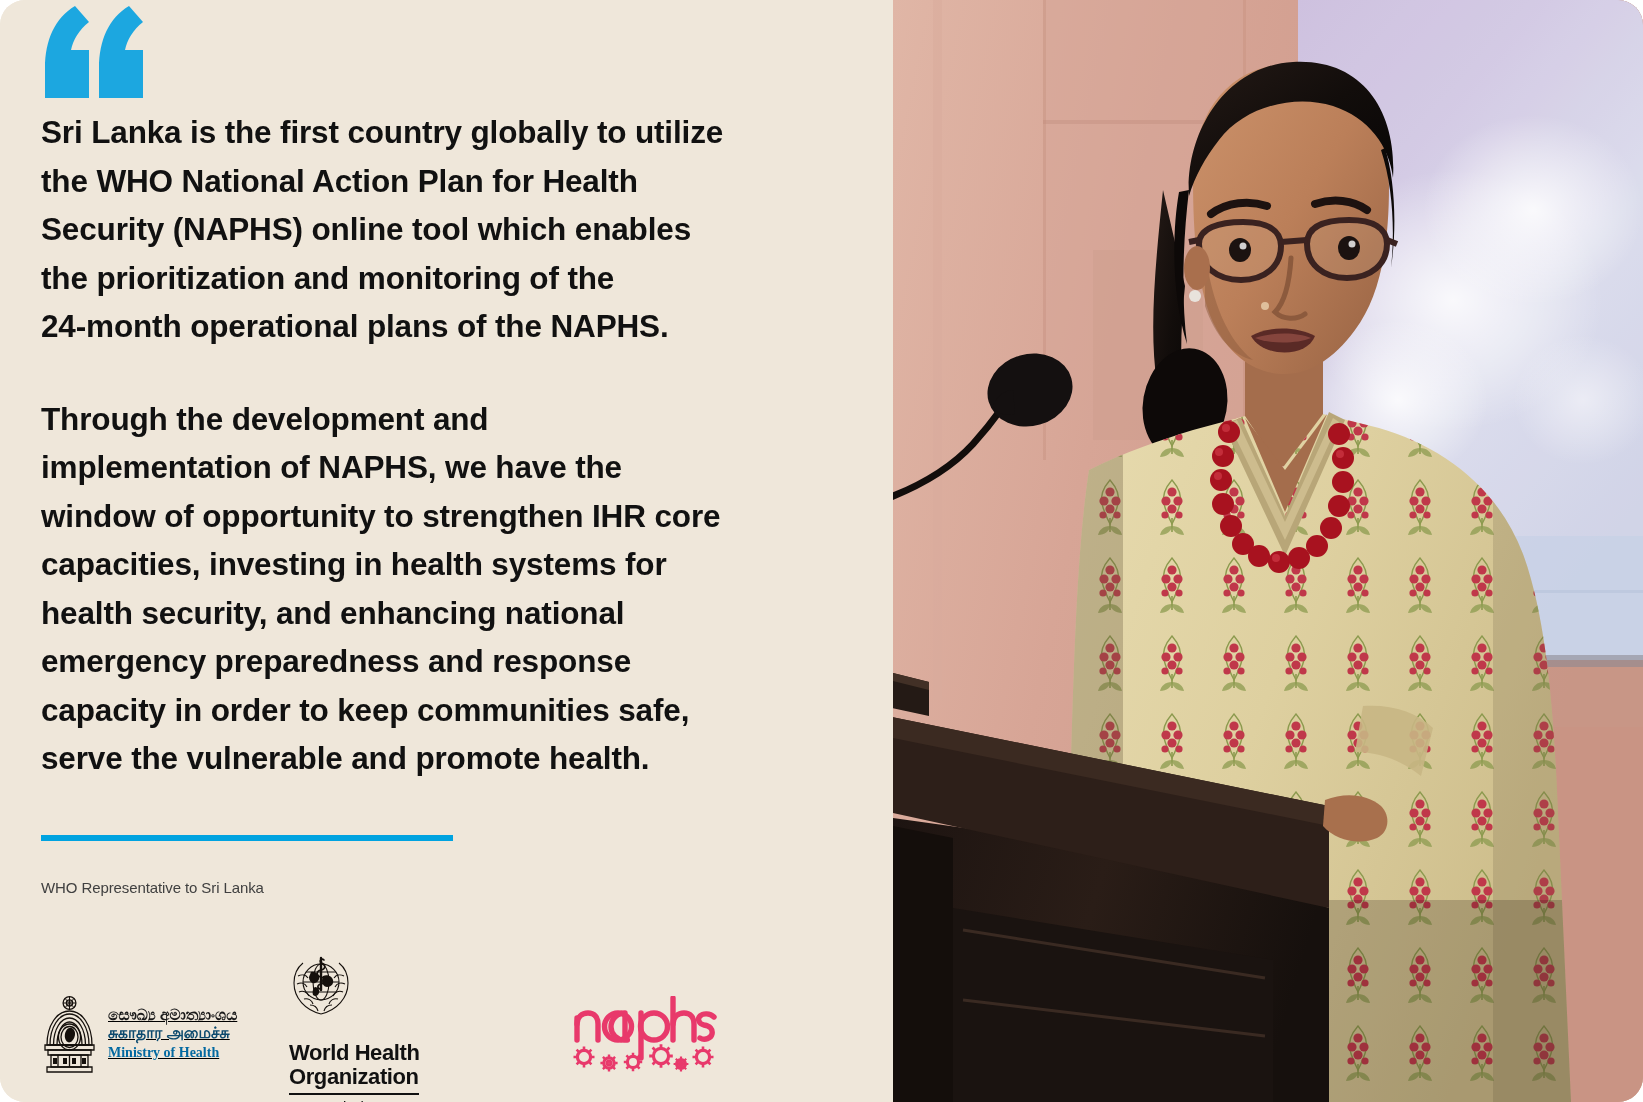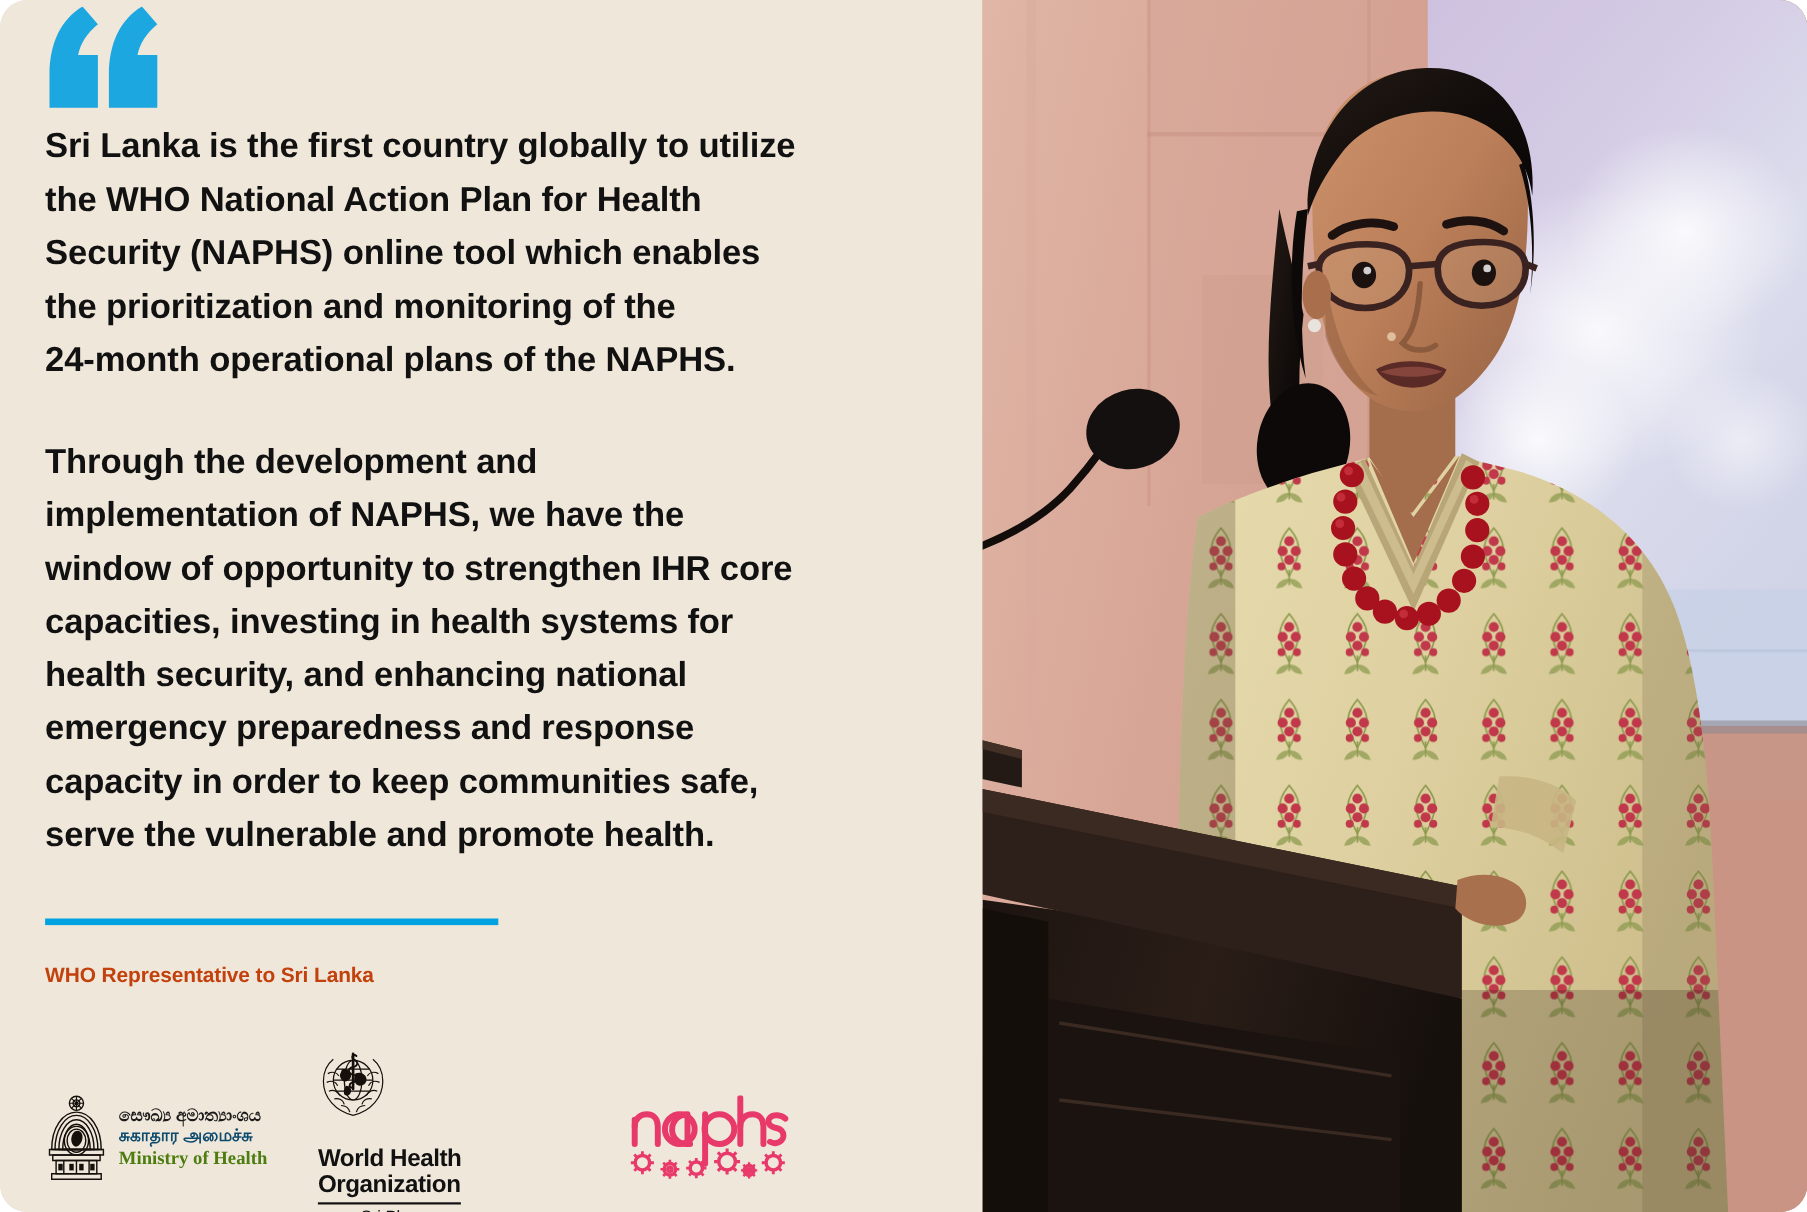--- a/index.html
+++ b/index.html
@@ -83,44 +83,45 @@
     color: #2aabe4;
     font-family: "Liberation Sans", sans-serif;
     font-size: 27px;
     font-weight: 700;
     line-height: 33px;
     letter-spacing: -0.1px;
   }
   .attr-role {
     display: block;
     margin-top: 5px;
-    color: #c2410c;
-    font-family: "Liberation Sans", sans-serif;
-    font-size: 19px;
-    font-weight: 700;
+    color: #404040;
+    font-family: "Liberation Sans", sans-serif;
+    font-size: 15px;
+    font-weight: 400;
     line-height: 27px;
     letter-spacing: -0.1px;
   }
 
   
   .logo-row {
     position: absolute;
     left: 41px;
     top: 988px;
     height: 92px;
     display: flex;
     align-items: center;
     gap: 0px;
   }
 
   .logo-moh {
     display: flex;
     align-items: center;
     gap: 10px;
     width: 200px;
+    text-decoration: underline;
   }
   .logo-moh .crest {
     width: 57px;
     height: 82px;
     flex: 0 0 auto;
   }
   .logo-moh .moh-text {
     display: flex;
     flex-direction: column;
     justify-content: center;
@@ -138,23 +139,23 @@
   .moh-ta {
     font-family: "Liberation Sans", sans-serif;
     font-size: 15.5px;
     font-weight: 700;
     color: #0c4a6e;
     line-height: 18px;
     white-space: nowrap;
   }
   .moh-en {
     font-family: "Liberation Serif", serif;
-    font-size: 17px;
+    font-size: 14px;
     font-weight: 700;
-    color: #4d7c0f;
+    color: #0369a1;
     line-height: 20px;
     white-space: nowrap;
     margin-top: 1px;
   }
 
   .logo-who {
     display: flex;
     align-items: flex-start;
     gap: 23px;
     margin-left: 48px;

